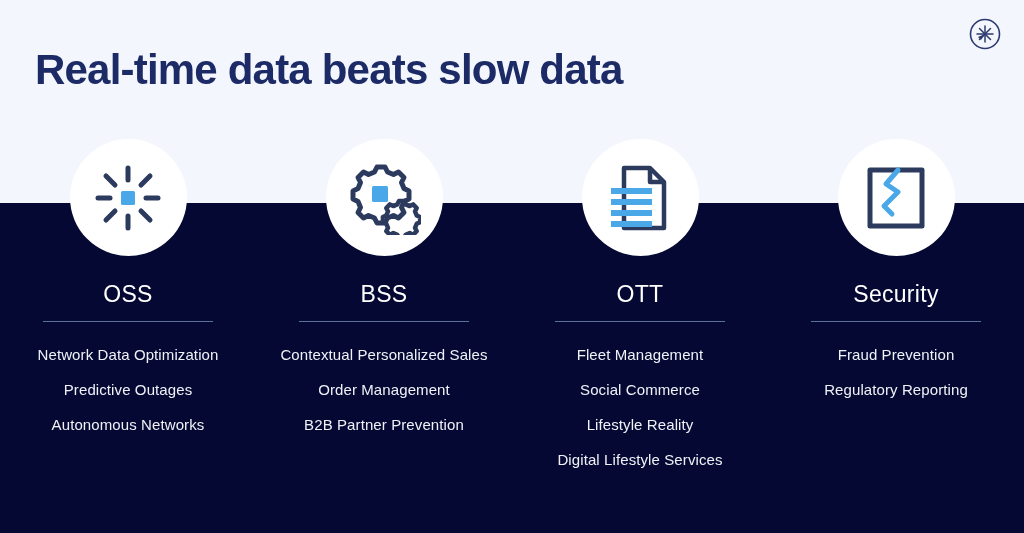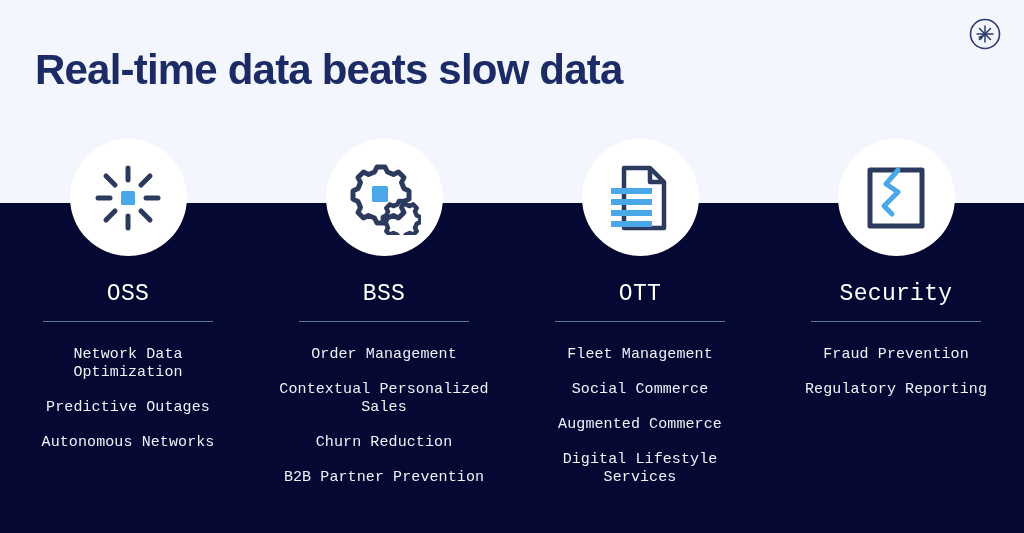--- a/index.html
+++ b/index.html
@@ -63,21 +63,20 @@
 
   
   .columns {
     position: absolute;
     left: 0;
     top: 0;
     width: 1024px;
     height: 533px;
     display: flex;
     z-index: 4;
-    font-family: Liberation Mono, monospace;
   }
   .column {
     flex: 1 1 0;
     position: relative;
     display: flex;
     flex-direction: column;
     align-items: center;
   }
 
   .icon-circle {
@@ -186,23 +185,22 @@
           </g>
           <rect x="25" y="25" width="16" height="16" rx="1.5" fill="#4aa8e8"></rect>
           <g fill="none" stroke="#2c3a5e" stroke-width="4.5" stroke-linejoin="round" stroke-linecap="round">
             <path d="M52 40 h5 l1.7 3.4 4 1.7 3.4 -1.7 3.6 3.6 -1.7 3.4 1.7 4 3.4 1.7 v5 l-3.4 1.7 -1.7 4 1.7 3.4 -3.6 3.6 -3.4 -1.7 -4 1.7 -1.7 3.4 h-5 l-1.7 -3.4 -4 -1.7 -3.4 1.7 -3.6 -3.6 1.7 -3.4 -1.7 -4 -3.4 -1.7 v-5 l3.4 -1.7 1.7 -4 -1.7 -3.4 3.6 -3.6 3.4 1.7 4 -1.7 z"></path>
           </g>
         </svg>
       </div>
       <div class="col-heading">BSS</div>
       <div class="col-divider"></div>
       <ul class="col-list">
+        <li>Contextual Personalized Sales</li>
         <li>Order Management</li>
-        <li>Contextual Personalized Sales</li>
-        <li>Churn Reduction</li>
         <li>B2B Partner Prevention</li>
       </ul>
     </div>
 
     <div class="column">
       <div class="icon-circle">
         <svg width="72" height="72" viewBox="0 0 72 72">
           <path d="M20 6 h26 l14 14 v46 h-40 z" fill="#ffffff" stroke="#2c3a5e" stroke-width="4.5" stroke-linejoin="round"></path>
           <path d="M46 6 v14 h14" fill="none" stroke="#2c3a5e" stroke-width="4.5" stroke-linejoin="round"></path>
           <g>
@@ -211,21 +209,21 @@
             <rect x="7" y="48" width="41" height="6" fill="#4aa8e8"></rect>
             <rect x="7" y="59" width="41" height="6" fill="#4aa8e8"></rect>
           </g>
         </svg>
       </div>
       <div class="col-heading">OTT</div>
       <div class="col-divider"></div>
       <ul class="col-list">
         <li>Fleet Management</li>
         <li>Social Commerce</li>
-        <li>Augmented Commerce</li>
+        <li>Lifestyle Reality</li>
         <li>Digital Lifestyle Services</li>
       </ul>
     </div>
 
     <div class="column">
       <div class="icon-circle">
         <svg width="68" height="68" viewBox="0 0 68 68">
           <path d="M34 6 H8 v56 h52 V6 H34" fill="none" stroke="#2c3a5e" stroke-width="5" stroke-linejoin="round" stroke-linecap="square"></path>
           <path d="M36 6 L24 20 L36 28 L22 42 L30 50" fill="none" stroke="#4aa8e8" stroke-width="5" stroke-linejoin="round" stroke-linecap="round"></path>
         </svg>

